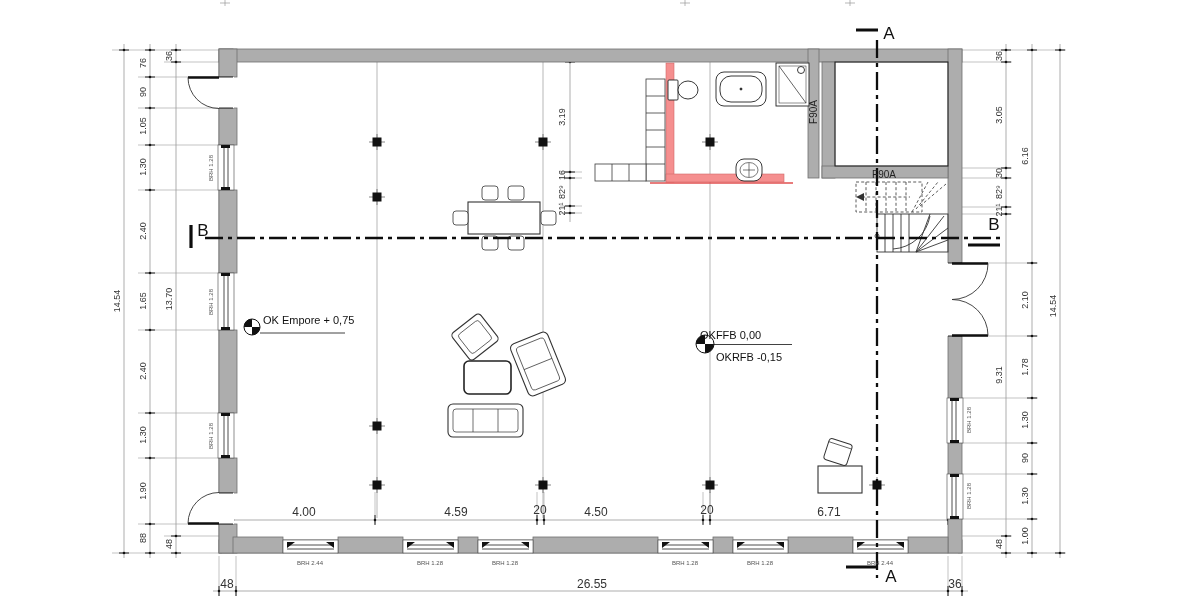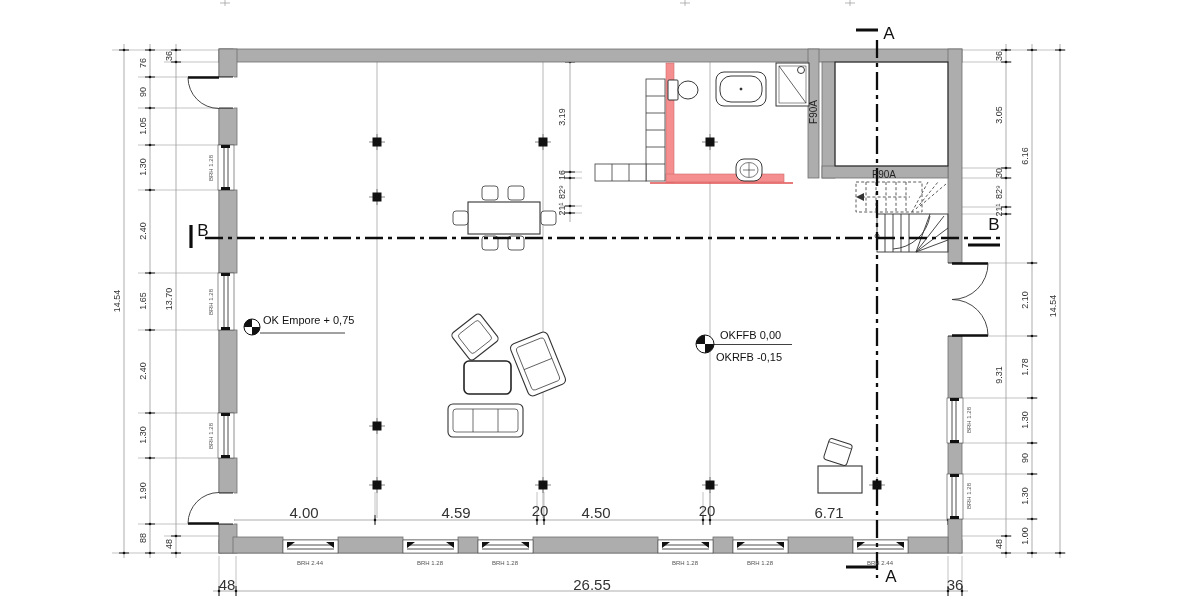--- a/index.html
+++ b/index.html
@@ -1,19 +1,19 @@
 <!DOCTYPE html>
 <html><head>
 <meta charset="utf-8">
 <style>
   html,body{margin:0;padding:0;background:#fff;}
   #plan{position:relative;width:1200px;height:600px;background:#fff;overflow:hidden;
         font-family:"Liberation Sans",sans-serif;}
   #plan svg{position:absolute;left:0;top:0;}
-  .d{position:absolute;font-size:15px;color:#333;white-space:nowrap;
+  .d{position:absolute;font-size:12px;color:#333;white-space:nowrap;
      transform:translate(-50%,-50%);line-height:1;}
   .dv{position:absolute;font-size:9px;color:#333;white-space:nowrap;
       transform:translate(-50%,-50%) rotate(-90deg);line-height:1;}
   .w{position:absolute;font-size:6px;color:#555;white-space:nowrap;
      transform:translate(-50%,-50%);line-height:1;}
   .wv{position:absolute;font-size:6px;color:#555;white-space:nowrap;
       transform:translate(-50%,-50%) rotate(-90deg);line-height:1;}
   .big{position:absolute;font-size:17px;color:#111;white-space:nowrap;
        transform:translate(-50%,-50%);line-height:1;}
   .lv{position:absolute;font-size:11px;color:#111;white-space:nowrap;line-height:1;}
@@ -302,21 +302,21 @@
   <span class="dv" style="left:562px;top:175px">16</span>
   <span class="dv" style="left:562px;top:192px">82⁹</span>
   <span class="dv" style="left:562px;top:209px">21¹</span>
 
   <span class="big" style="left:889px;top:33px">A</span>
   <span class="big" style="left:891px;top:576px">A</span>
   <span class="big" style="left:203px;top:230px">B</span>
   <span class="big" style="left:994px;top:224px">B</span>
 
   <span class="lv" style="left:263px;top:315px">OK Empore + 0,75</span>
-  <span class="lv" style="left:720px;top:330px">OKFFB 0,00</span>
+  <span class="lv" style="left:700px;top:330px">OKFFB 0,00</span>
   <span class="lv" style="left:716px;top:352px">OKRFB -0,15</span>
 
   <span class="fwv" style="left:814px;top:112px">F90A</span>
   <span class="fw" style="left:884px;top:175px">F90A</span>
 
   <span class="w" style="left:310px;top:563px">BRH 2.44</span>
   <span class="w" style="left:430px;top:563px">BRH 1.28</span>
   <span class="w" style="left:505px;top:563px">BRH 1.28</span>
   <span class="w" style="left:685px;top:563px">BRH 1.28</span>
   <span class="w" style="left:760px;top:563px">BRH 1.28</span>

